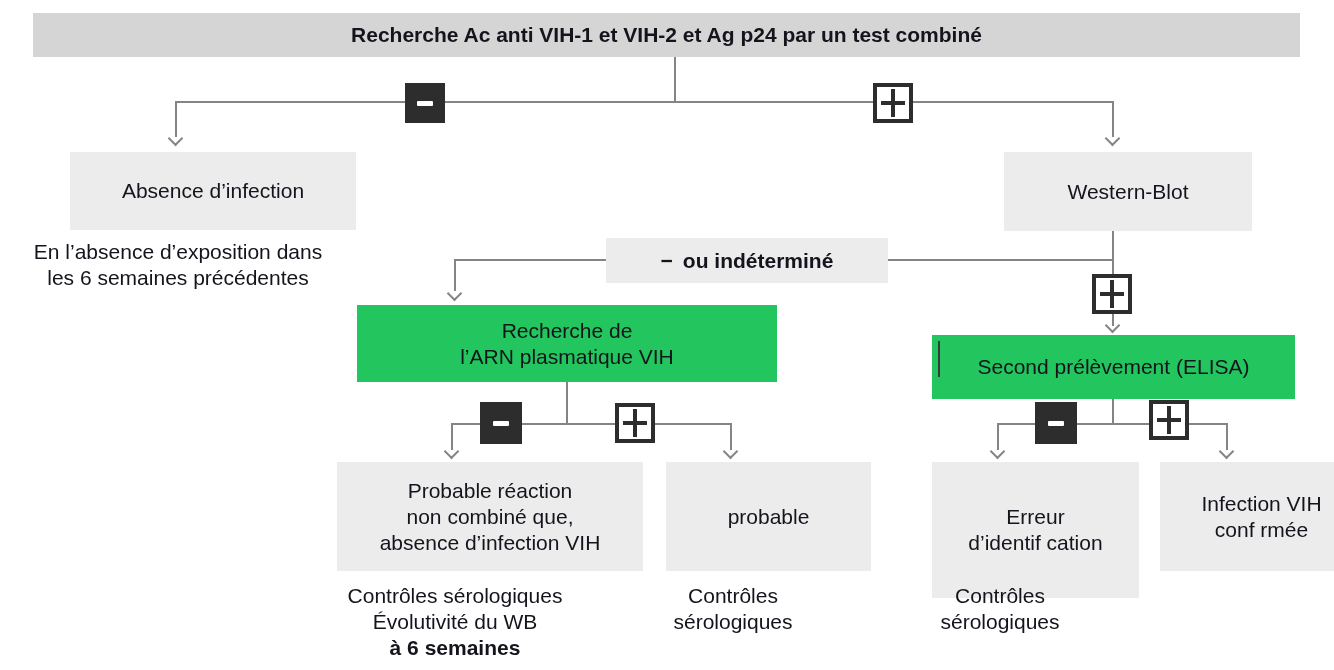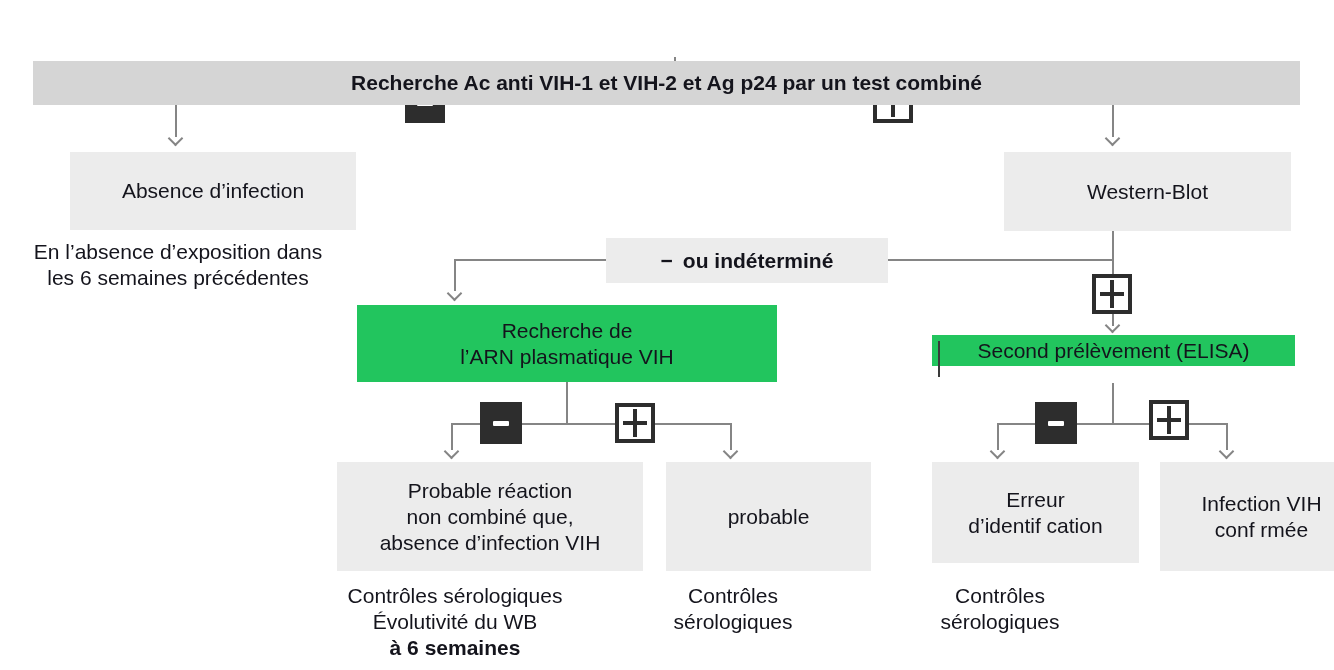--- a/index.html
+++ b/index.html
@@ -102,58 +102,58 @@
     <span class="pv"></span>
   </div>
   <div class="sign sign-minus" style="left:1035px; top:402px; width:42px; height:42px;">
     <span class="minus-bar"></span>
   </div>
   <div class="sign sign-plus" style="left:1149px; top:400px; width:40px; height:40px;">
     <span class="ph"></span>
     <span class="pv"></span>
   </div>
 
-  <div class="box box-header" style="left:33px; top:13px; width:1267px; height:44px;margin-top:48px;">
+  <div class="box box-header" style="left:33px; top:13px; width:1267px; height:44px;">
     <span>Recherche Ac anti VIH-1 et VIH-2 et Ag p24 par un test combiné</span>
   </div>
 
   <div class="box box-result" style="left:34px; top:152px; width:286px; height:78px;">
     <span>Absence d’infection</span>
   </div>
 
-  <div class="box box-result" style="left:968px; top:152px; width:287px; height:79px;">
+  <div class="box box-result" style="left:968px; top:152px; width:248px; height:79px;">
     <span>Western-Blot</span>
   </div>
 
   <div class="box box-result indet-row" style="left:570px; top:238px; width:282px; height:45px; flex-direction:row;">
     <span class="indet-sign">−</span>
     <span class="indet-label">ou indéterminé</span>
   </div>
 
   <div class="box box-action" style="left:357px; top:305px; width:420px; height:77px;">
     <span>Recherche de</span>
     <span>l’ARN plasmatique VIH</span>
   </div>
 
-  <div class="box box-action" style="left:932px; top:335px; width:363px; height:31px;text-align:right;">
+  <div class="box box-action" style="left:932px; top:335px; width:363px; height:64px;text-align:right;">
     <span>Second prélèvement (ELISA)</span>
   </div>
   <div class="cursor-bar" style="left:938px; top:341px; height:36px;"></div>
 
   <div class="box box-result" style="left:301px; top:462px; width:306px; height:109px;">
     <span>Probable réaction</span>
     <span>non combiné que,</span>
     <span>absence d’infection VIH</span>
   </div>
 
   <div class="box box-result" style="left:630px; top:462px; width:205px; height:109px;">
     <span>probable</span>
   </div>
 
-  <div class="box box-result" style="left:896px; top:462px; width:207px; height:101px;">
+  <div class="box box-result" style="left:896px; top:462px; width:207px; height:136px;">
     <span>Erreur</span>
     <span>d’identif cation</span>
   </div>
 
   <div class="box box-result" style="left:1124px; top:462px; width:203px; height:109px;">
     <span>Infection VIH</span>
     <span>conf rmée</span>
   </div>
 
   <div class="note" style="left:2px; top:239px; width:352px;">

